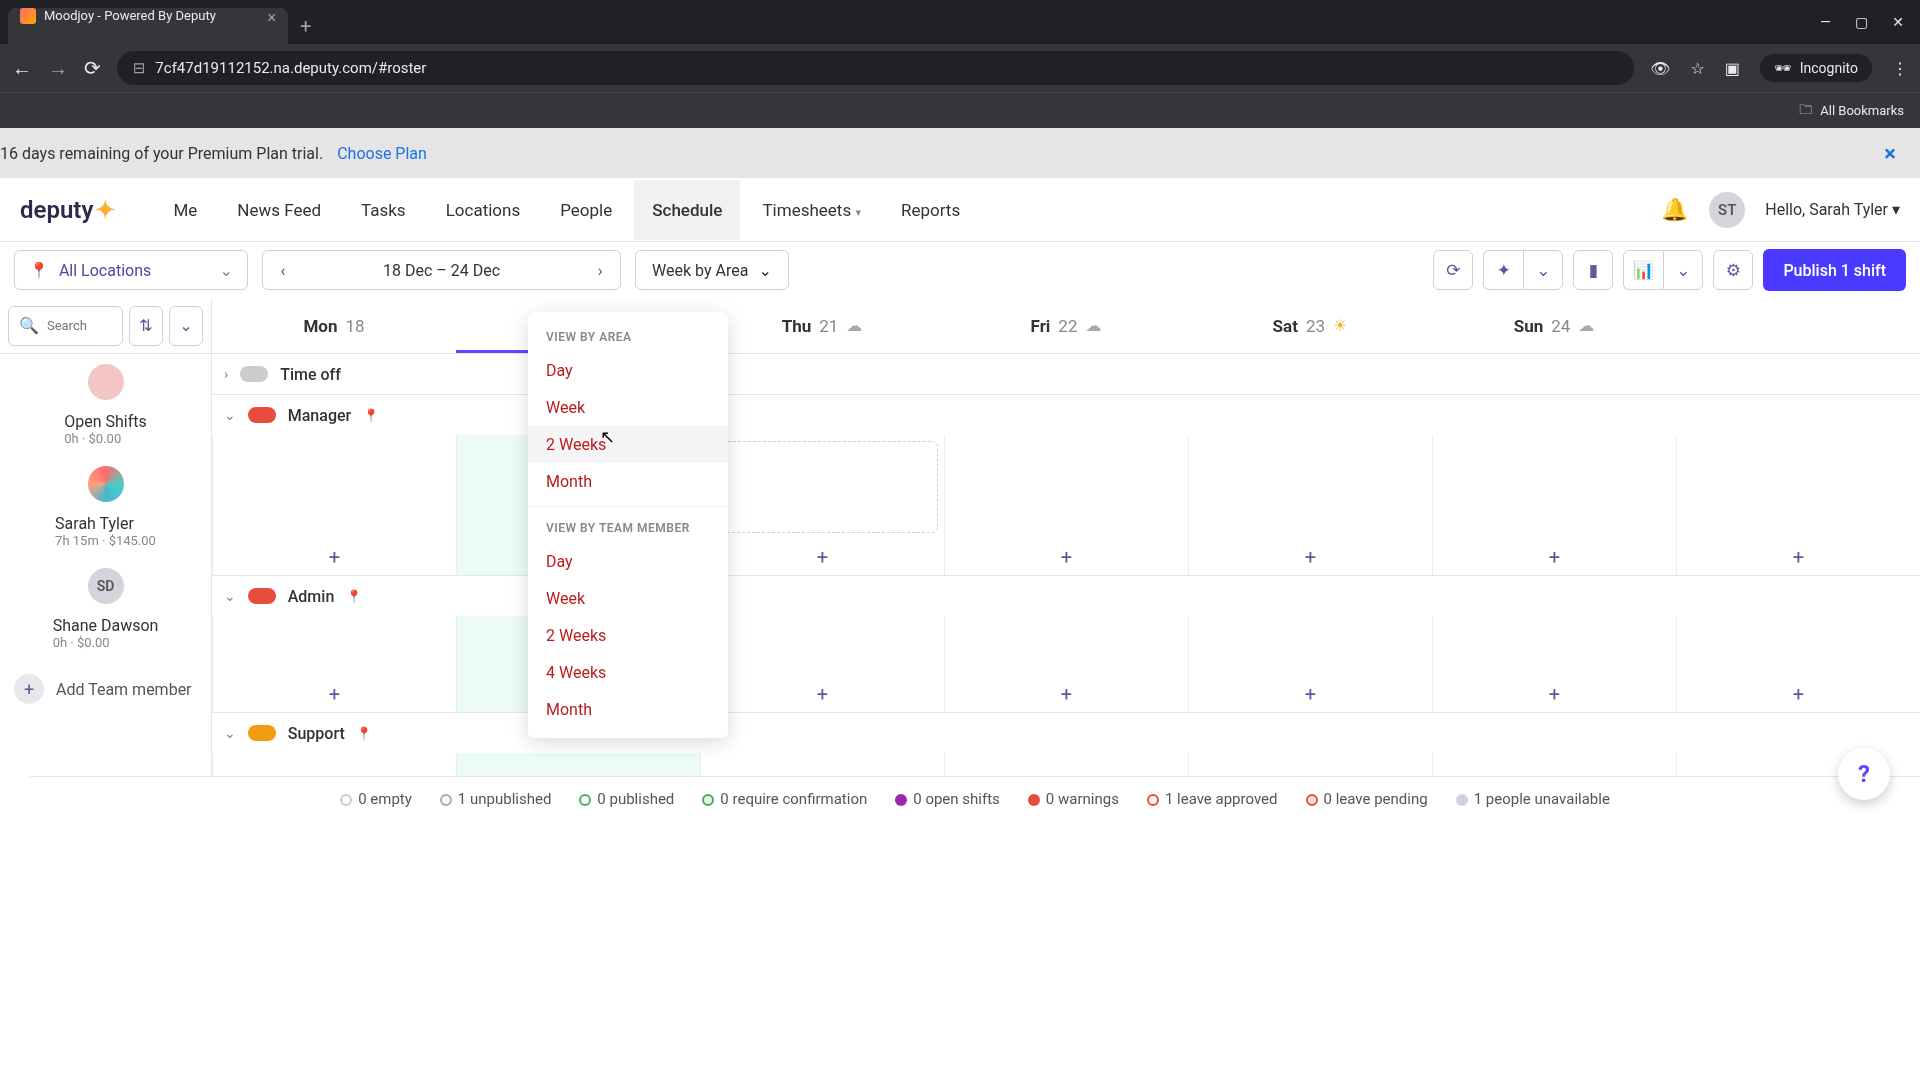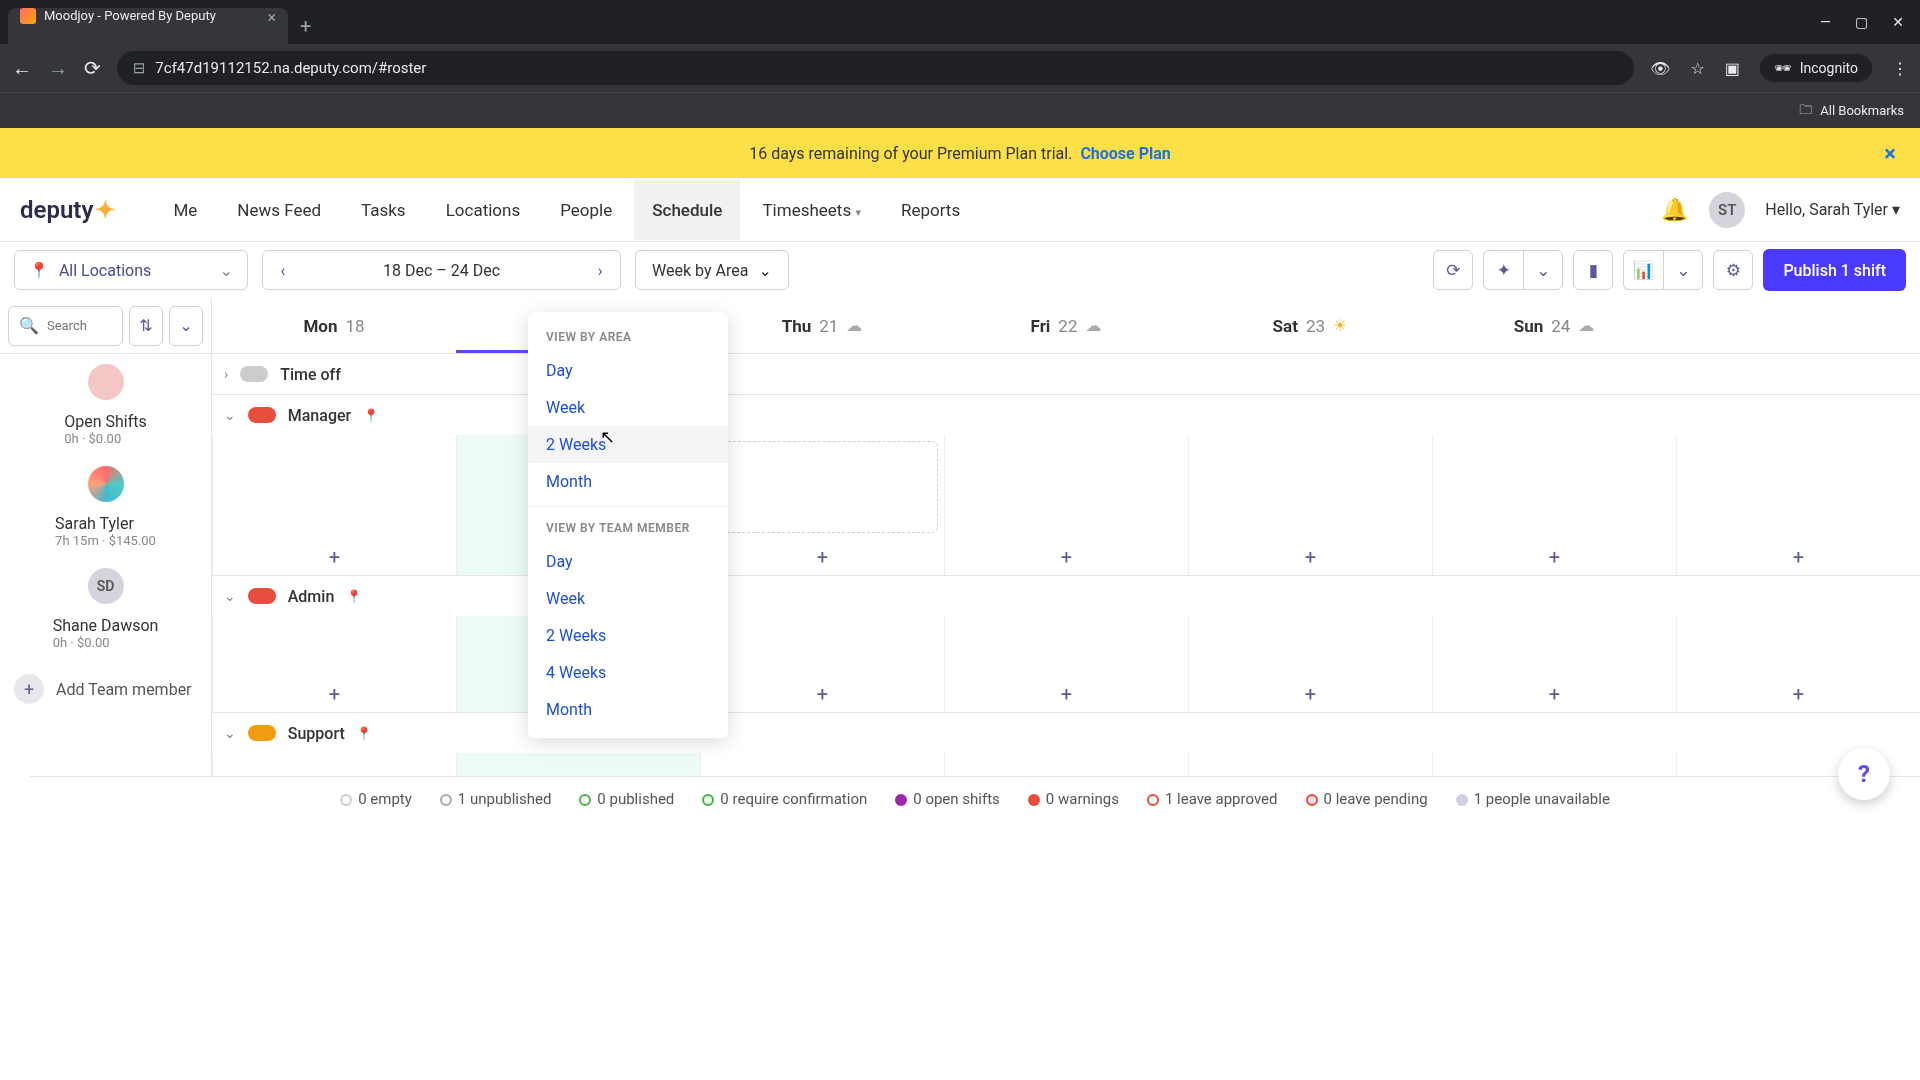--- a/index.html
+++ b/index.html
@@ -18,22 +18,22 @@
 .nav-btn.active { color: #e8eaed; }
 .url-bar { flex: 1; background: #202124; border-radius: 20px; height: 34px; display: flex; align-items: center; padding: 0 16px; color: #e8eaed; font-size: 15px; gap: 10px; }
 .url-icon { color: #9aa0a6; }
 .toolbar-right { display: flex; align-items: center; gap: 20px; color: #e8eaed; }
 .incognito-badge { display: flex; align-items: center; gap: 8px; background: #202124; padding: 6px 14px; border-radius: 16px; font-size: 14px; }
 
 .bookmarks-bar { background: #35363a; height: 36px; display: flex; justify-content: flex-end; align-items: center; padding: 0 16px; color: #e8eaed; font-size: 13px; gap: 8px; border-top: 1px solid #444; }
 
 
 .app { background: #fff; height: calc(1080px - 128px - 260px); }
-.trial-banner { background: #fde047; height: 50px; display: flex; align-items: center; justify-content: center; font-size: 16px; color: #333; position: relative; }
-.trial-link { color: #1a73e8; font-weight: 700; margin-left: 8px; }
+.trial-banner { background: #e5e5e5; height: 50px; display: flex; align-items: center; justify-content: flex-start; font-size: 16px; color: #333; position: relative; }
+.trial-link { color: #1a73e8; font-weight: 400; margin-left: 14px; }
 .trial-close { position: absolute; right: 24px; color: #1a73e8; font-size: 22px; font-weight: bold; }
 
 .app-header { height: 64px; display: flex; align-items: center; padding: 0 20px; border-bottom: 1px solid #e5e5e5; }
 .logo { font-size: 24px; font-weight: 600; color: #2b2b4a; display: flex; align-items: center; }
 .logo-accent { color: #fbb034; margin-left: 2px; }
 .main-nav { display: flex; margin-left: 40px; gap: 4px; }
 .nav-item { padding: 20px 18px; font-size: 17px; color: #333; cursor: pointer; }
 .nav-item.active { background: #f1f1f1; font-weight: 500; }
 .header-right { margin-left: auto; display: flex; align-items: center; gap: 20px; }
 .bell-icon { font-size: 22px; color: #5a5a7a; }
@@ -92,21 +92,21 @@
 .area-loc { color: #aaa; font-size: 13px; }
 .area-cells { display: grid; grid-template-columns: repeat(7, 1fr); }
 .area-cell { border-left: 1px solid #eee; min-height: 96px; position: relative; display: flex; flex-direction: column; }
 .area-cell.today { background: #ecfbf6; }
 .add-shift { text-align: center; color: #5a5a9a; font-size: 20px; padding: 6px 0; margin-top: auto; cursor: pointer; }
 .shift-card-ghost { border: 1px dashed #ccc; border-radius: 6px; margin: 6px; flex: 1; min-height: 60px; }
 
 
 .view-dropdown { position: absolute; left: 528px; top: 312px; width: 200px; background: #fff; box-shadow: 0 4px 20px rgba(0,0,0,0.15); border-radius: 6px; padding: 10px 0; z-index: 100; }
 .dd-header { font-size: 12px; font-weight: 600; color: #888; letter-spacing: 0.5px; padding: 8px 18px; }
-.dd-item { padding: 9px 18px; font-size: 16px; color: #1d4ed8; cursor: pointer; }
+.dd-item { padding: 9px 18px; font-size: 16px; color: #b91c1c; cursor: pointer; }
 .dd-item.hover { background: #f5f5f7; }
 .dd-divider { height: 1px; background: #eee; margin: 6px 0; }
 .cursor-pointer { position: absolute; left: 600px; top: 426px; font-size: 18px; z-index: 200; pointer-events: none; }
 
 
 .footer { position: fixed; bottom: 260px; left: 16px; right: 0; height: 44px; background: #fff; border-top: 1px solid #e5e5e5; display: flex; align-items: center; justify-content: center; gap: 28px; font-size: 15px; color: #555; margin-left: 14px; }
 .status-dot { width: 12px; height: 12px; border-radius: 50%; display: inline-block; margin-right: 6px; vertical-align: middle; }
 .dot-empty { border: 2px solid #ccc; }
 .dot-unpub { border: 2px solid #aaa; }
 .dot-pub { border: 2px solid #4caf50; }

